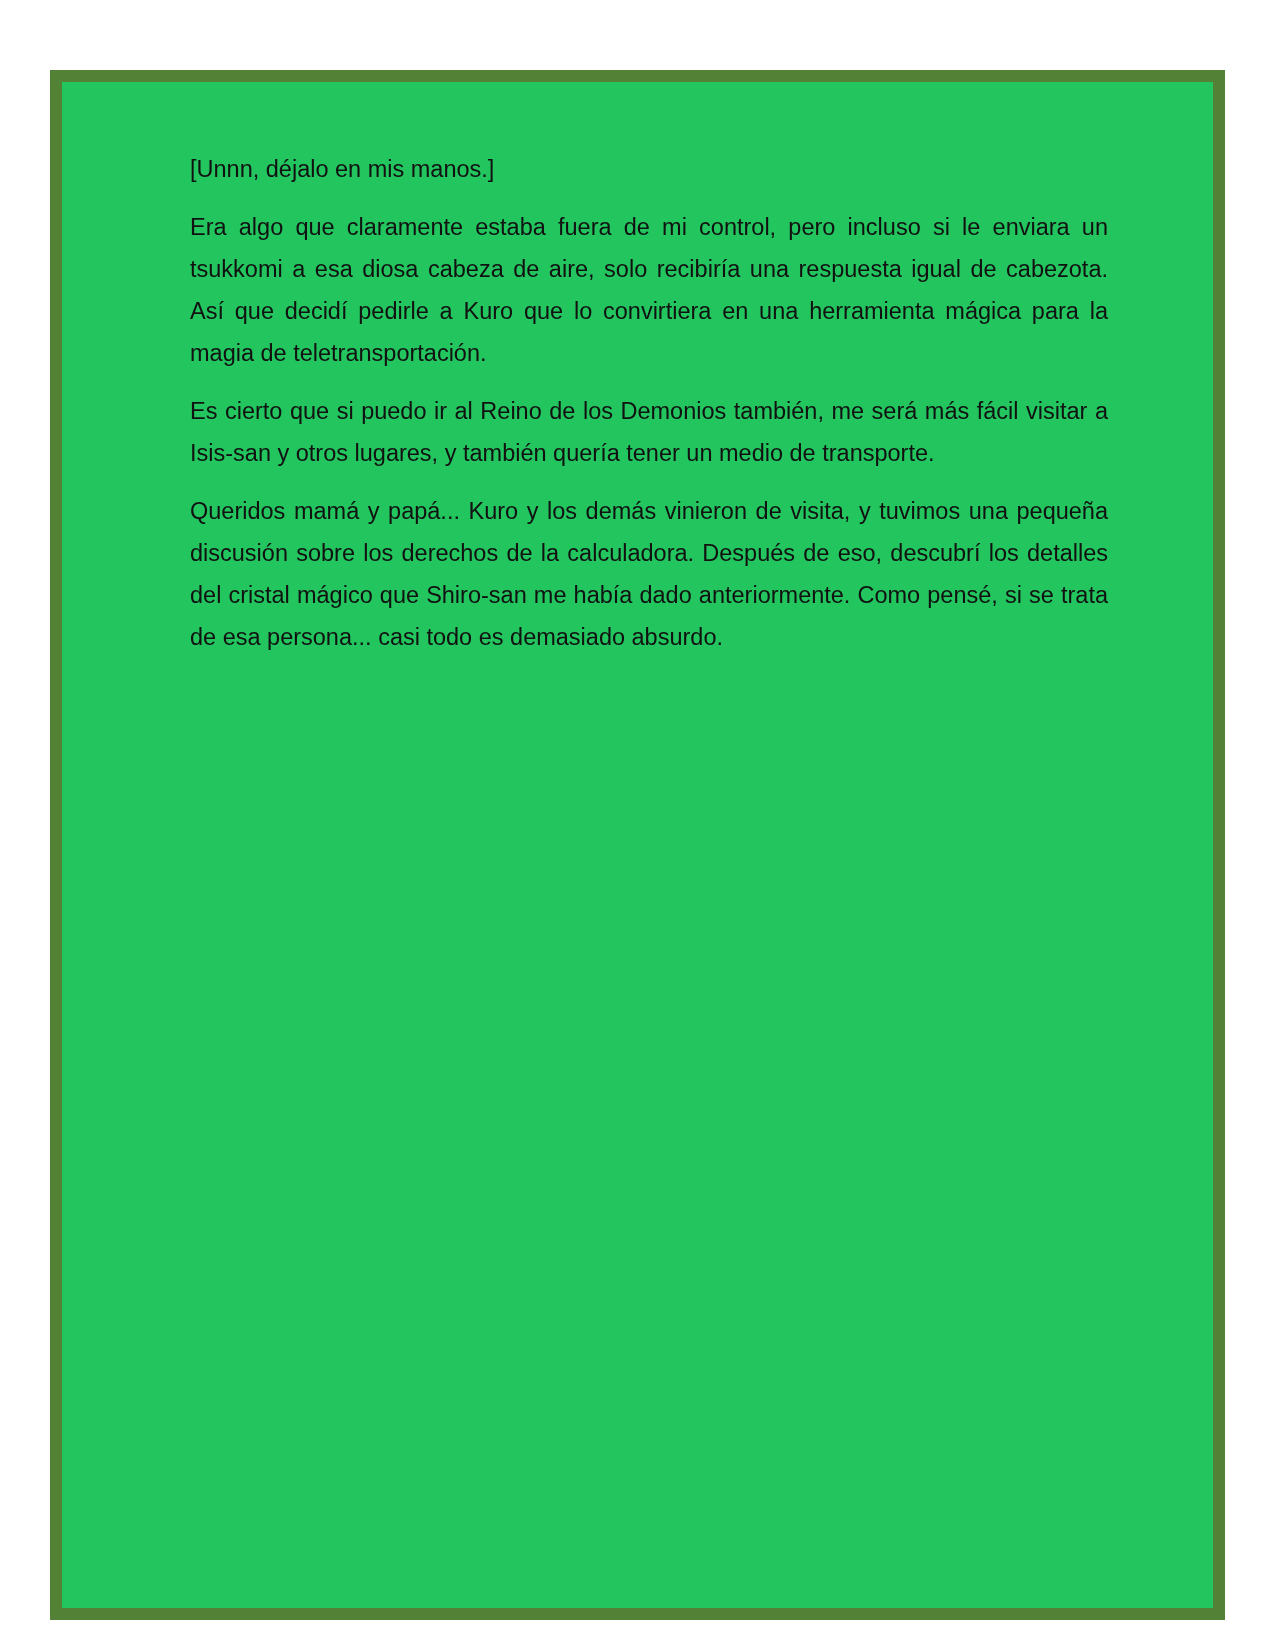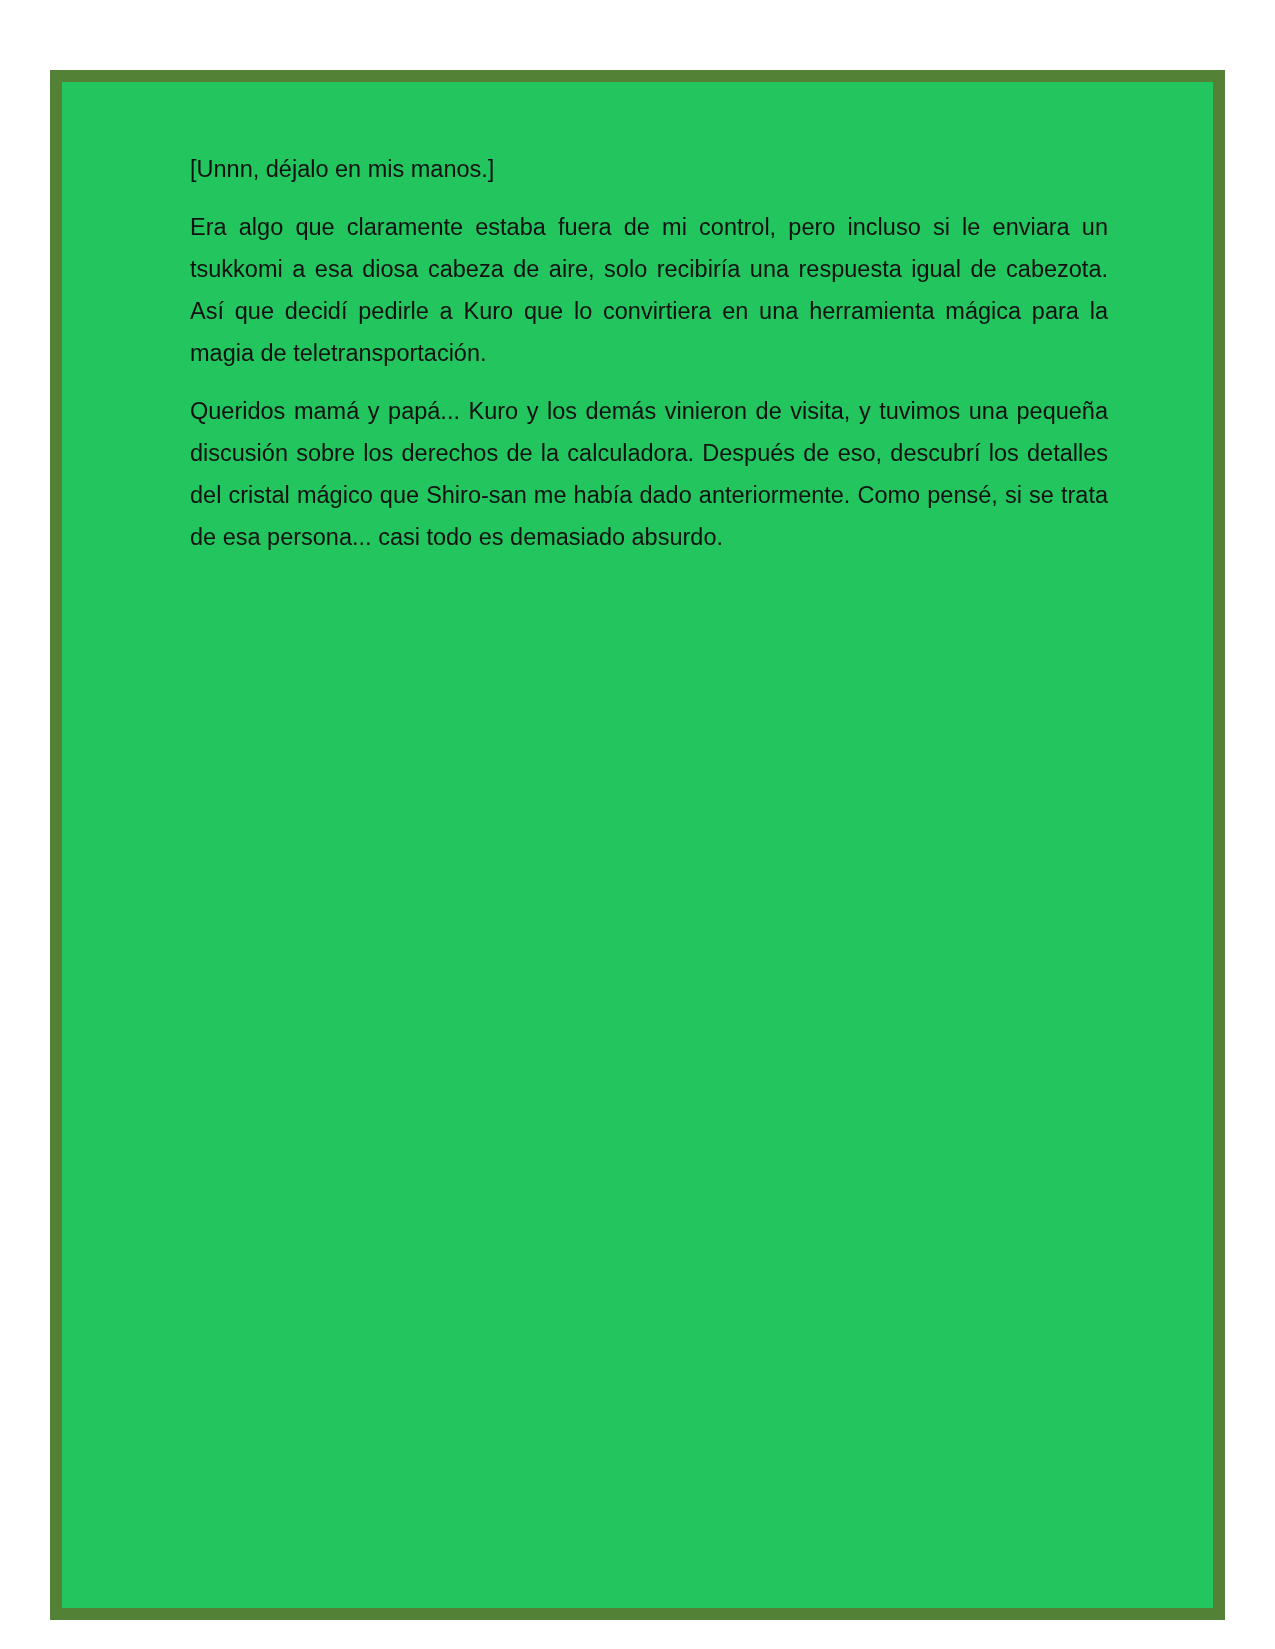--- a/index.html
+++ b/index.html
@@ -42,15 +42,16 @@
     margin-bottom: 0;
   }
 </style>
 </head>
 <body>
 
 <div class="page-frame">
   <div class="text-body">
     <p>[Unnn, déjalo en mis manos.]</p>
     <p>Era algo que claramente estaba fuera de mi control, pero incluso si le enviara un tsukkomi a esa diosa cabeza de aire, solo recibiría una respuesta igual de cabezota. Así que decidí pedirle a Kuro que lo convirtiera en una herramienta mágica para la magia de teletransportación.</p>
+    <p>Es cierto que si puedo ir al Reino de los Demonios también, me será más fácil visitar a Isis-san y otros lugares, y también quería tener un medio de transporte.</p>
     <p class="last-para">Queridos mamá y papá... Kuro y los demás vinieron de visita, y tuvimos una pequeña discusión sobre los derechos de la calculadora. Después de eso, descubrí los detalles del cristal mágico que Shiro-san me había dado anteriormente. Como pensé, si se trata de esa persona... casi todo es demasiado absurdo.</p>
   </div>
 </div>
 
 </body></html>

